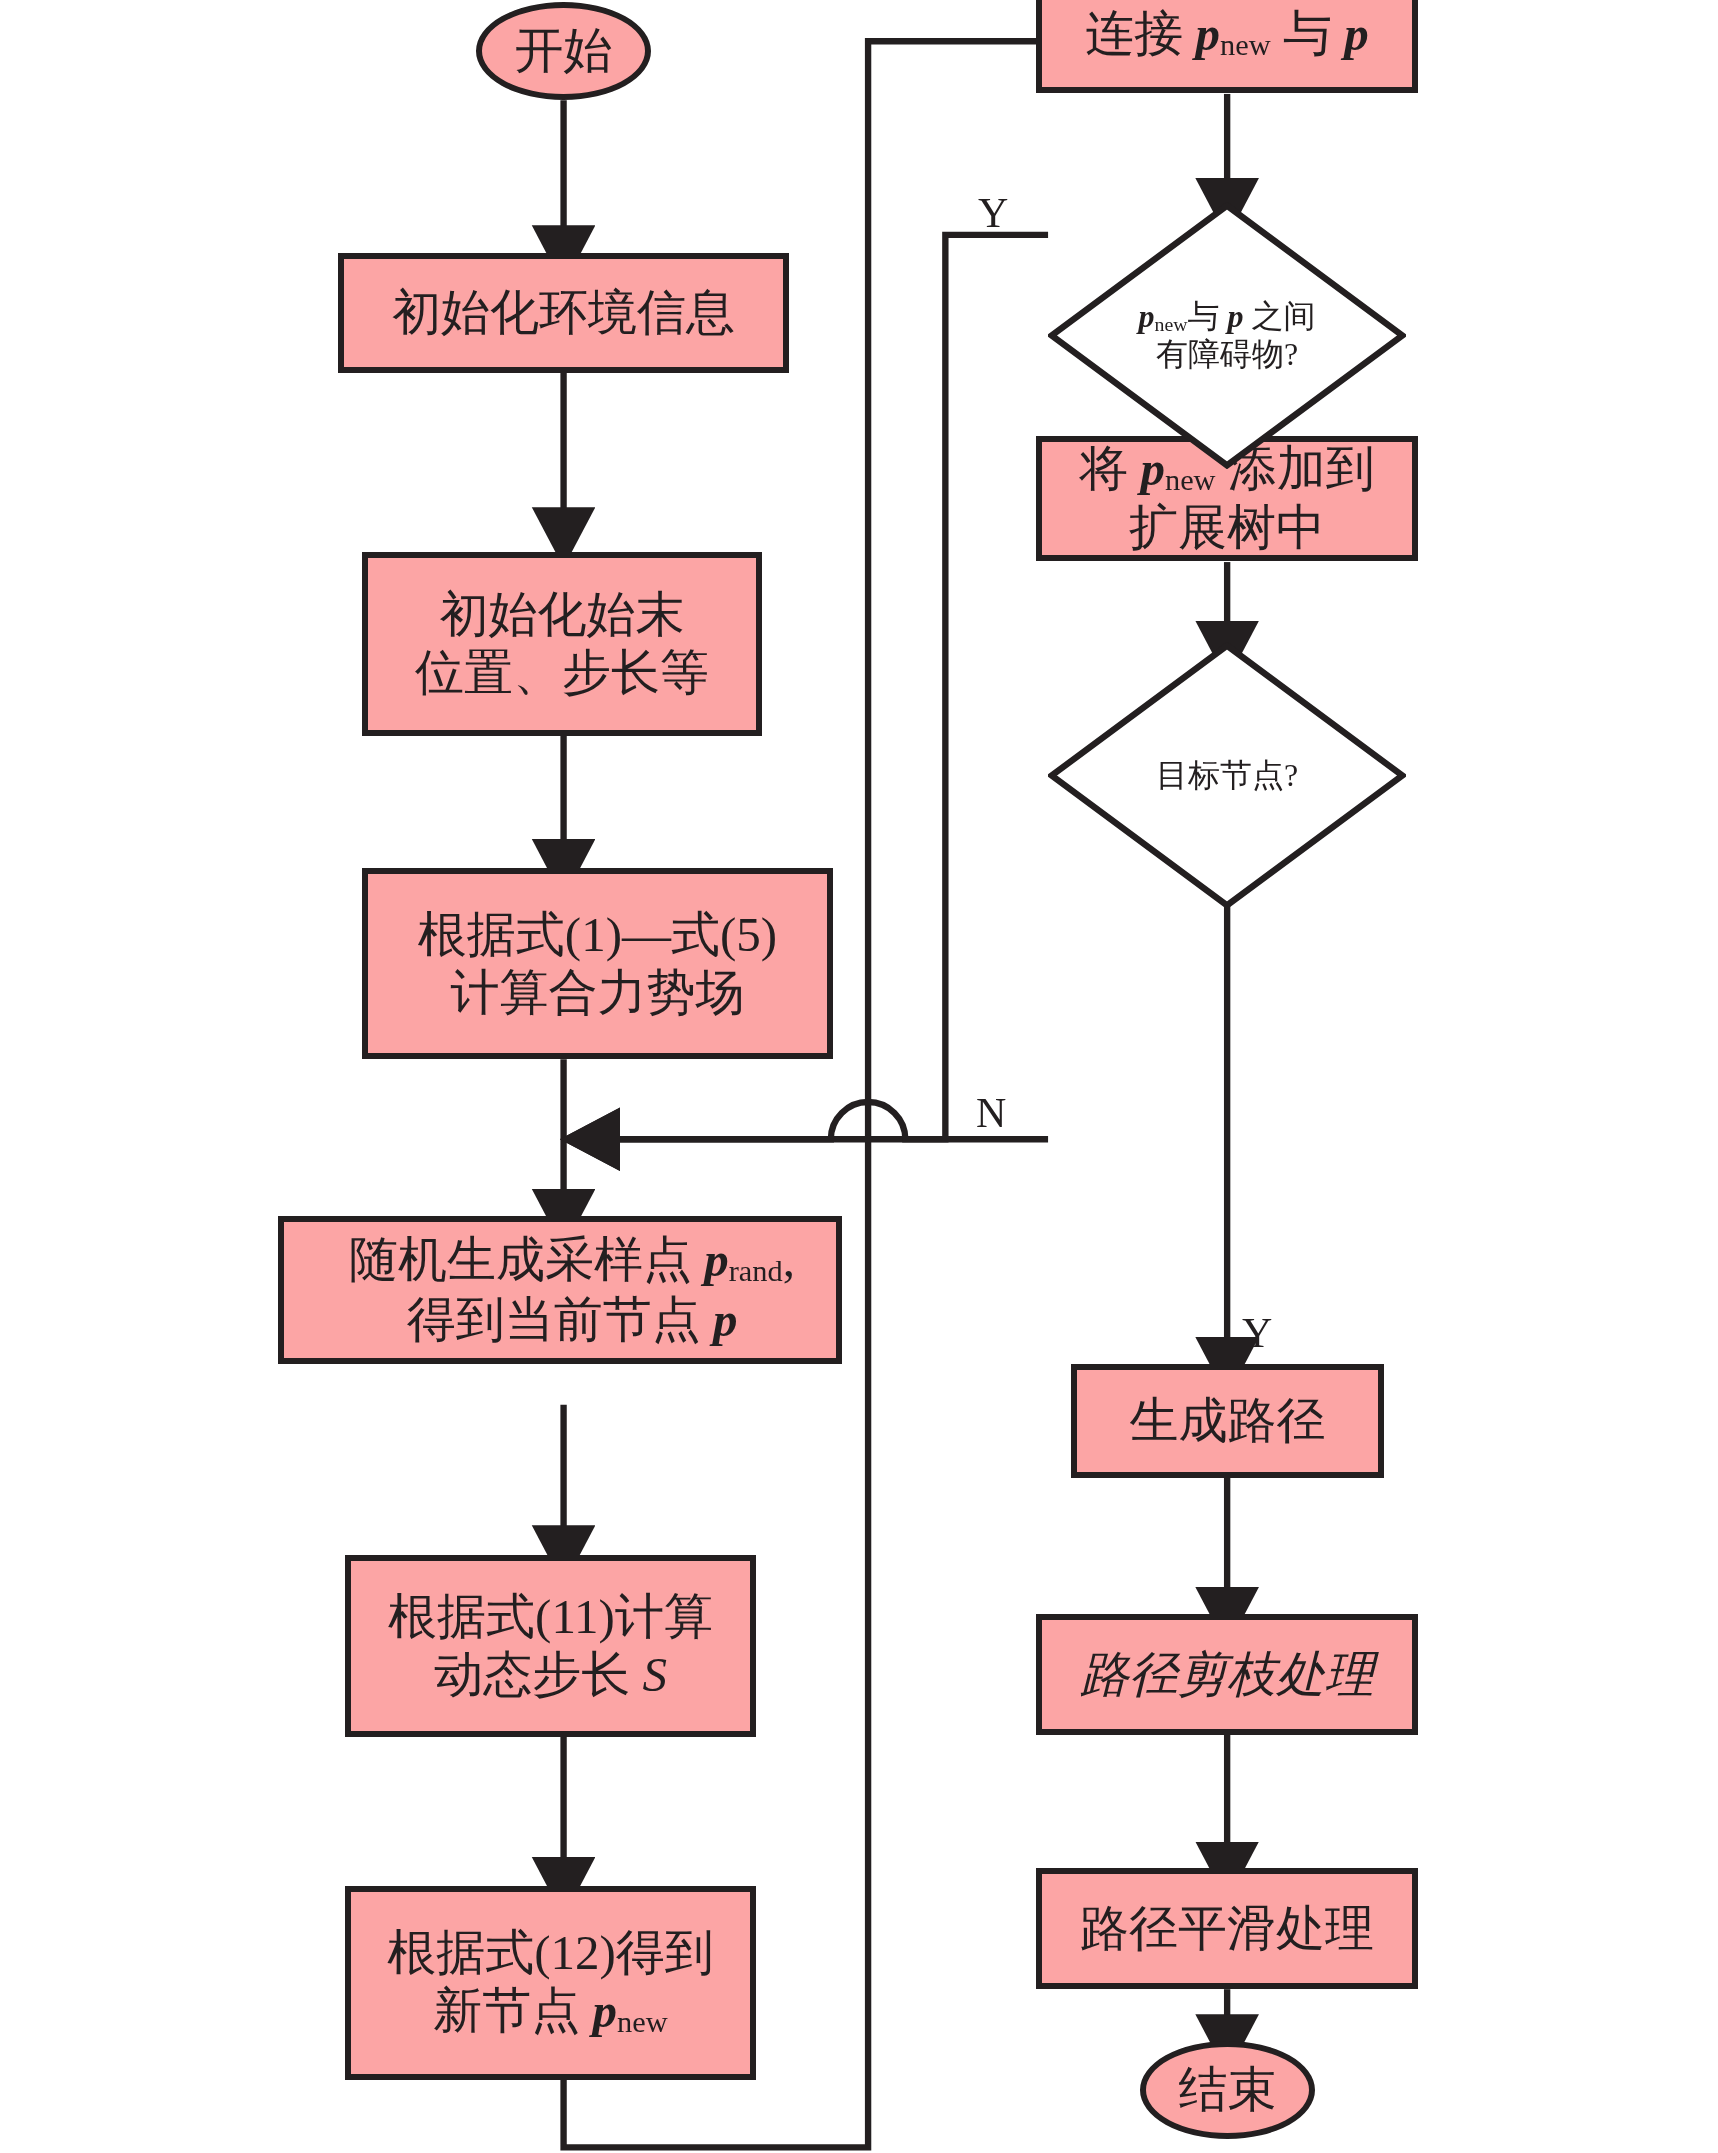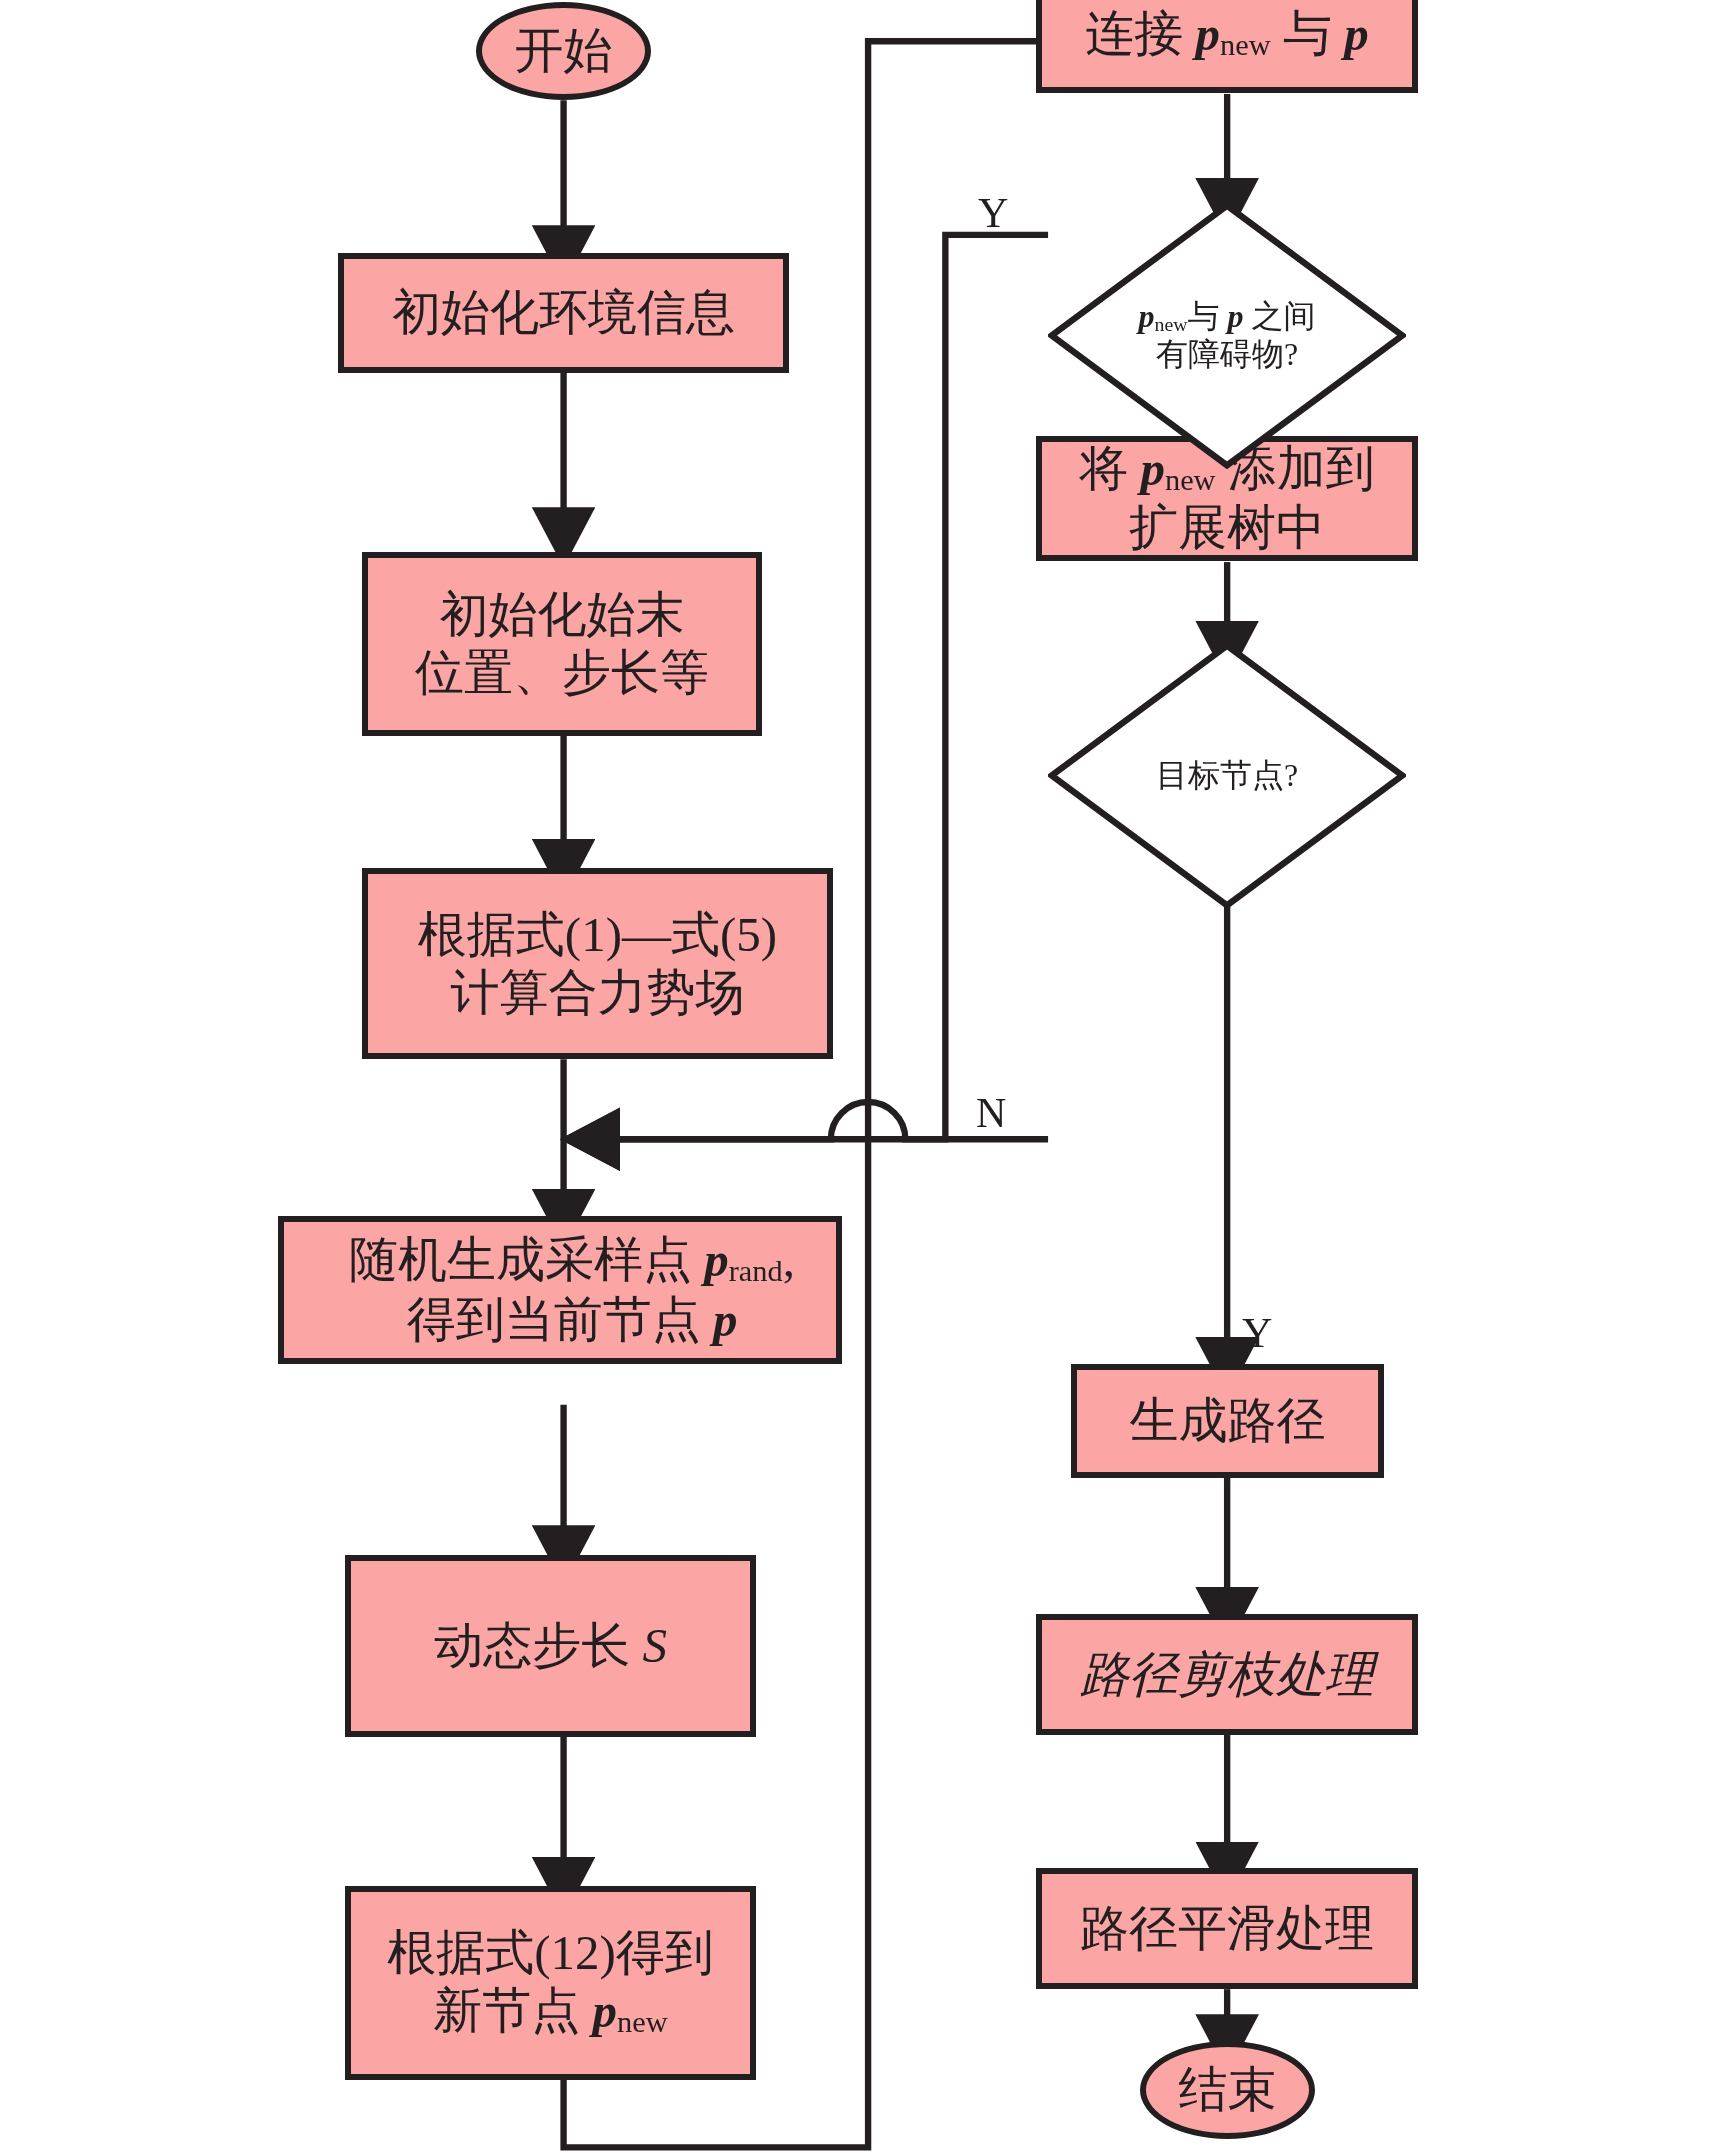--- a/index.html
+++ b/index.html
@@ -122,20 +122,21 @@
   <div class="node proc t" style="left:278px;top:1216px;width:564px;height:148px;flex-direction:column;padding-left:24px;">
     <span class="nowrap">
       <span>随机生成采样点 </span><i class="v">p</i><sub>rand</sub><span>,</span>
     </span>
     <span class="nowrap">
       <span>得到当前节点 </span><i class="v">p</i>
     </span>
   </div>
 
   <div class="node proc t" style="left:345px;top:1555px;width:411px;height:182px;flex-direction:column;">
+    <span>根据式(11)计算</span>
     <span class="nowrap">
       <span>动态步长 </span><i style="font-weight:normal" class="v">S</i>
     </span>
   </div>
 
   <div class="node proc t" style="left:345px;top:1886px;width:411px;height:194px;flex-direction:column;">
     <span>根据式(12)得到</span>
     <span class="nowrap">
       <span>新节点 </span><i class="v">p</i><sub>new</sub>
     </span>

